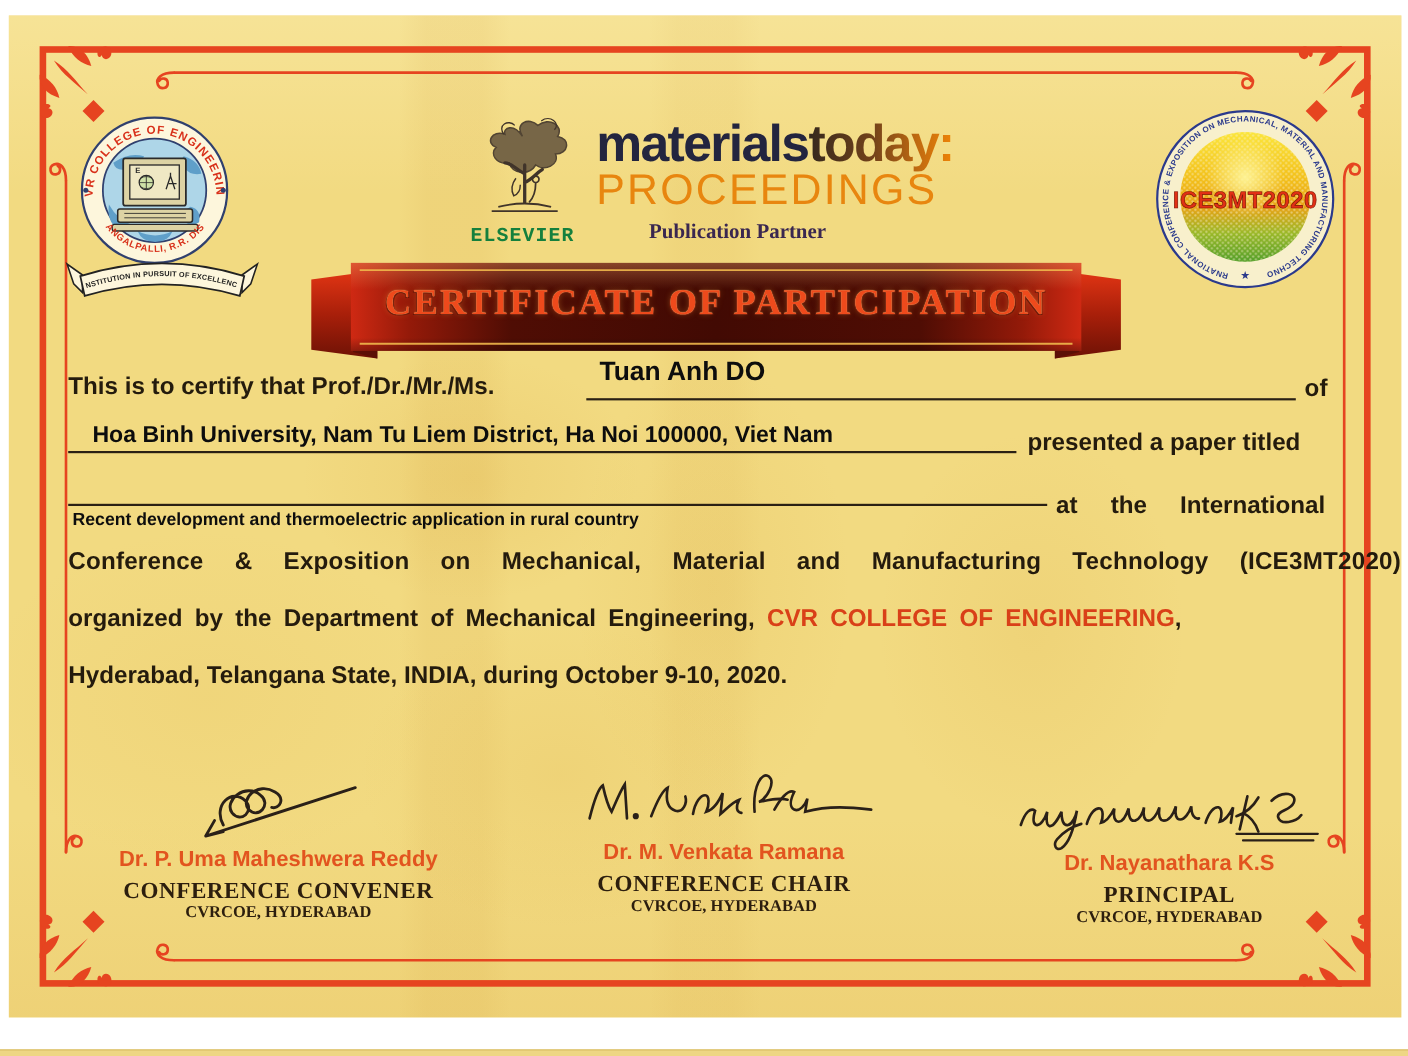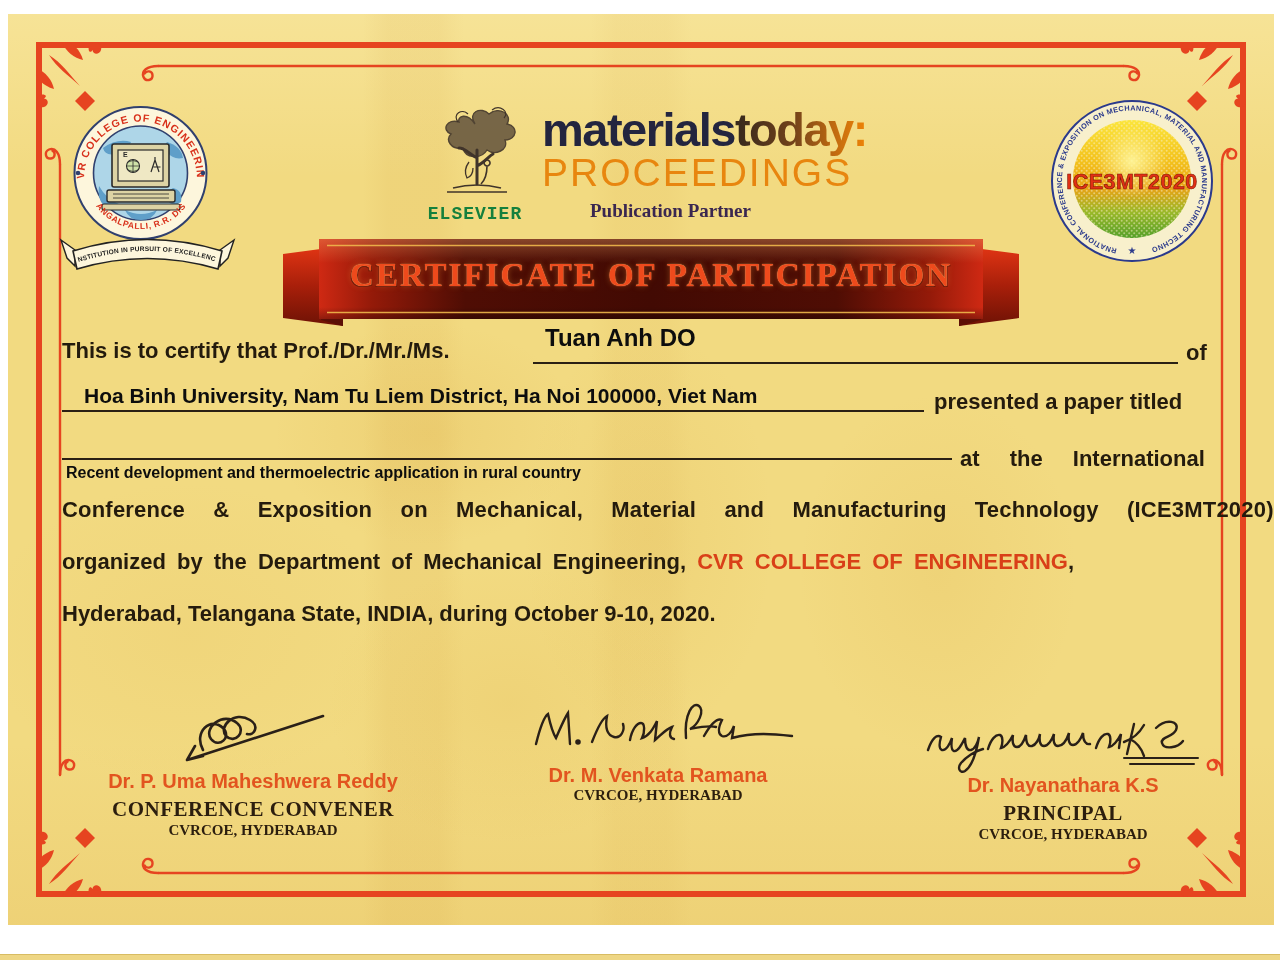--- a/index.html
+++ b/index.html
@@ -291,20 +291,21 @@
         <g fill="none" stroke="#2a2018" stroke-width="2.4" stroke-linecap="round">
           <path d="M18,52 c5,-20 9,-28 12,-30 c2,9 4,18 8,24 c4,-9 8,-19 12,-25 l2,31"></path>
           <circle cx="60" cy="50" r="1.6" fill="#2a2018"></circle>
           <path d="M74,50 c7,-18 11,-24 15,-26 c-2,11 0,19 7,21 c7,2 11,-7 9,-13"></path>
           <path d="M112,48 c2,-11 7,-17 11,-17 c4,0 4,9 1,15 c7,-2 11,-9 15,-17 l-2,19 c6,-5 11,-11 17,-13 c-3,6 -3,11 2,12"></path>
           <path d="M168,46 c-2,-24 7,-37 13,-32 c6,5 -1,19 -9,23 c10,-2 19,-4 26,-2"></path>
           <path d="M186,44 c8,-14 14,-18 18,-16 c-4,8 -4,14 0,16 c5,2 10,-4 12,-10 l-2,12 c22,-6 42,-4 60,-2"></path>
         </g>
       </svg>
       <div class="sig-name">Dr. M. Venkata Ramana</div>
+      <div class="sig-role">CONFERENCE CHAIR</div>
       <div class="sig-org">CVRCOE, HYDERABAD</div>
     </div>
 
     <div class="sig-block" style="left:890px; top:696px; width:330px;">
       <svg class="sig-draw" width="290" height="64" viewBox="0 0 290 64">
         <g fill="none" stroke="#2a2018" stroke-width="2.4" stroke-linecap="round">
           <path d="M10,40 c4,-12 9,-16 13,-13 c-2,7 -2,12 1,13 c4,1 8,-6 10,-12 c-1,7 -1,12 2,13 c4,1 8,-7 11,-13 c0,8 2,13 6,12 c4,-1 7,-8 8,-13 c-3,18 -8,30 -14,34 c-5,3 -8,-3 -4,-8 c5,-6 14,-12 22,-14"></path>
           <path d="M70,39 c3,-10 8,-15 12,-14 c3,1 3,8 1,13 c5,-1 9,-7 12,-13 c-1,7 0,12 4,12 c4,0 7,-6 9,-12 c0,8 2,12 6,11 c4,-1 7,-7 8,-12 c-1,7 0,12 4,12 c4,0 8,-6 10,-12 c-1,7 0,12 4,12 c5,0 9,-7 11,-13 c-1,7 0,12 4,12 c4,0 8,-6 10,-12 c0,8 3,12 7,11"></path>
           <path d="M178,38 c3,-10 8,-15 12,-14 c3,1 3,8 1,13 c5,-1 9,-7 12,-13 l-2,14"></path>
           <path d="M216,14 l-7,30 M206,32 c9,-3 16,-10 20,-17 M212,29 c8,4 12,11 14,17"></path>

